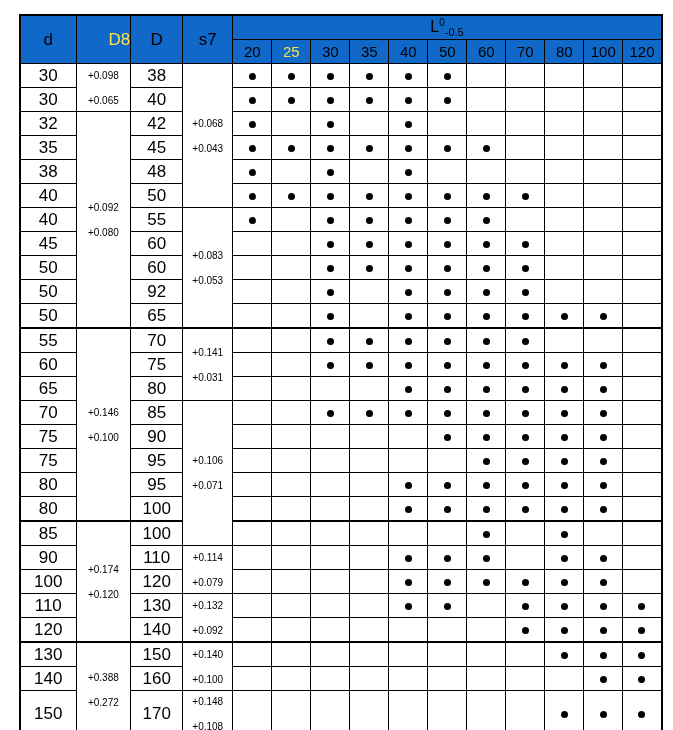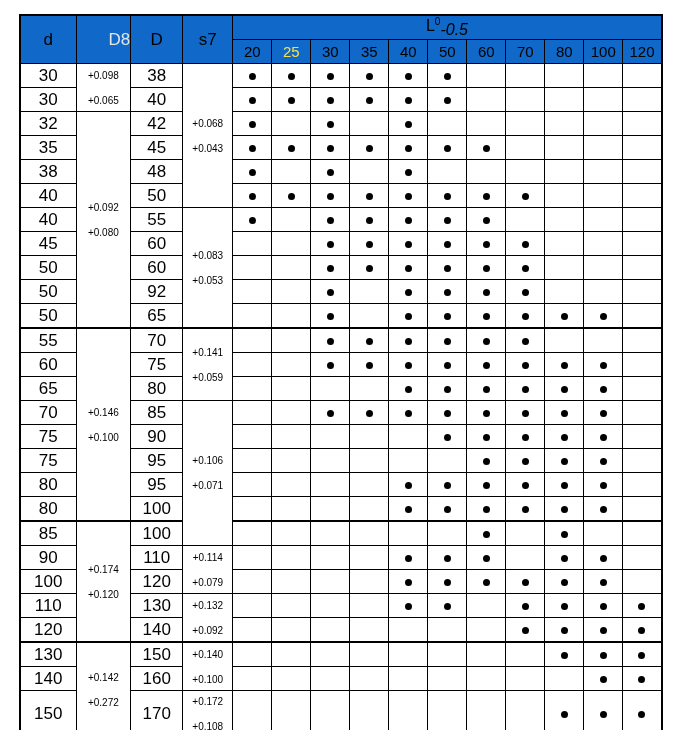--- a/index.html
+++ b/index.html
@@ -28,21 +28,21 @@
   thead th {
     background: #1068C8;
     font-weight: normal;
     font-size: 16px;
     color: #000;
   }
   thead tr.main-header th { height: 23px; }
   thead tr.sub-header th { height: 23px; font-size: 15px; }
   th.h-label { font-size: 17px; }
   th.h-l sup { font-size: 10px; vertical-align: 6px; letter-spacing: 0; }
-  th.h-l sub { font-size: 16px; vertical-align: -4px; font-style: italic; }
+  th.h-l sub { font-size: 11px; vertical-align: -4px; }
   tbody td { height: 23px; background: #fff; }
   td.col-d, td.col-D {
     font-size: 17px;
   }
   td.col-tol {
     font-size: 10px;
   }
   .tol-wrap {
     display: flex;
     flex-direction: column;
@@ -80,21 +80,21 @@
         <col style="width: 39px;">
         <col style="width: 39px;">
         <col style="width: 39px;">
         <col style="width: 39px;">
         <col style="width: 39px;">
         <col style="width: 39px;">
       </colgroup>
     <thead>
       <tr class="main-header">
         <th rowspan="2" class="h-label" style="background: rgb(16, 104, 200); color: rgb(0, 0, 0);">d</th>
-        <th rowspan="2" class="h-label" style="background: rgb(16, 104, 200); color: #e5e5e5; padding-left: 32px;">D8</th>
+        <th rowspan="2" class="h-label" style="background: rgb(16, 104, 200); color: #fde047; padding-left: 32px;">D8</th>
         <th rowspan="2" class="h-label" style="background: rgb(16, 104, 200); color: rgb(0, 0, 0);">D</th>
         <th rowspan="2" class="h-label" style="background: rgb(16, 104, 200); color: rgb(0, 0, 0);">s7</th>
         <th colspan="11" class="h-l" style="background: rgb(16, 104, 200); color: rgb(0, 0, 0);"><span>L</span><sup>0</sup><sub>-0.5</sub></th>
       </tr>
       <tr class="sub-header" id="l-cols-row">
           <th style="background: rgb(16, 104, 200); color: rgb(0, 0, 0);">20</th>
           <th style="background: rgb(16, 104, 200); color: #fde047;">25</th>
           <th style="background: rgb(16, 104, 200); color: rgb(0, 0, 0);">30</th>
           <th style="background: rgb(16, 104, 200); color: rgb(0, 0, 0);">35</th>
           <th style="background: rgb(16, 104, 200); color: rgb(0, 0, 0);">40</th>
@@ -301,21 +301,21 @@
           <td class="col-tol" rowspan="8">
             <div class="tol-wrap">
               <span class="tol-line">+0.146</span>
               <span class="tol-line">+0.100</span>
             </div>
           </td>
           <td class="col-D">70</td>
           <td class="col-tol" rowspan="3">
             <div class="tol-wrap">
               <span class="tol-line">+0.141</span>
-              <span class="tol-line">+0.059</span>
+              <span class="tol-line">+0.031</span>
             </div>
           </td>
           <td class="col-l"></td>
           <td class="col-l"></td>
           <td class="col-l"><span class="dot" style="background: rgb(0, 0, 0);"></span></td>
           <td class="col-l"><span class="dot" style="background: rgb(0, 0, 0);"></span></td>
           <td class="col-l"><span class="dot" style="background: rgb(0, 0, 0);"></span></td>
           <td class="col-l"><span class="dot" style="background: rgb(0, 0, 0);"></span></td>
           <td class="col-l"><span class="dot" style="background: rgb(0, 0, 0);"></span></td>
           <td class="col-l"><span class="dot" style="background: rgb(0, 0, 0);"></span></td>
@@ -524,21 +524,21 @@
           <td class="col-l"></td>
           <td class="col-l"><span class="dot" style="background: rgb(0, 0, 0);"></span></td>
           <td class="col-l"><span class="dot" style="background: rgb(0, 0, 0);"></span></td>
           <td class="col-l"><span class="dot" style="background: rgb(0, 0, 0);"></span></td>
           <td class="col-l"><span class="dot" style="background: rgb(0, 0, 0);"></span></td>
         </tr>
         <tr class="group-start">
           <td class="col-d">130</td>
           <td class="col-tol" rowspan="3">
             <div class="tol-wrap">
-              <span class="tol-line">+0.142</span>
+              <span class="tol-line">+0.388</span>
               <span class="tol-line">+0.272</span>
             </div>
           </td>
           <td class="col-D">150</td>
           <td class="col-tol" rowspan="2">
             <div class="tol-wrap">
               <span class="tol-line">+0.140</span>
               <span class="tol-line">+0.100</span>
             </div>
           </td>
@@ -567,21 +567,21 @@
           <td class="col-l"></td>
           <td class="col-l"></td>
           <td class="col-l"><span class="dot" style="background: rgb(0, 0, 0);"></span></td>
           <td class="col-l"><span class="dot" style="background: rgb(0, 0, 0);"></span></td>
         </tr>
         <tr class="tall">
           <td class="col-d">150</td>
           <td class="col-D">170</td>
           <td class="col-tol" rowspan="1">
             <div class="tol-wrap">
-              <span class="tol-line">+0.172</span>
+              <span class="tol-line">+0.148</span>
               <span class="tol-line">+0.108</span>
             </div>
           </td>
           <td class="col-l"></td>
           <td class="col-l"></td>
           <td class="col-l"></td>
           <td class="col-l"></td>
           <td class="col-l"></td>
           <td class="col-l"></td>
           <td class="col-l"></td>

